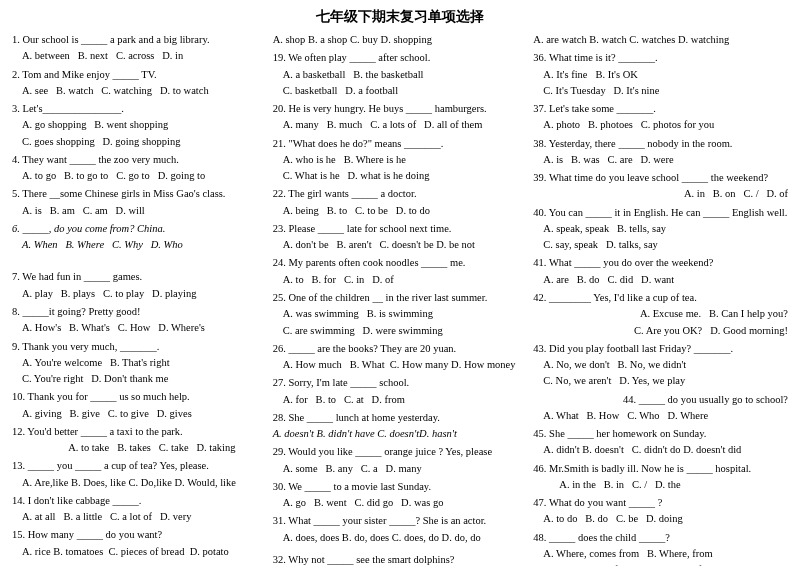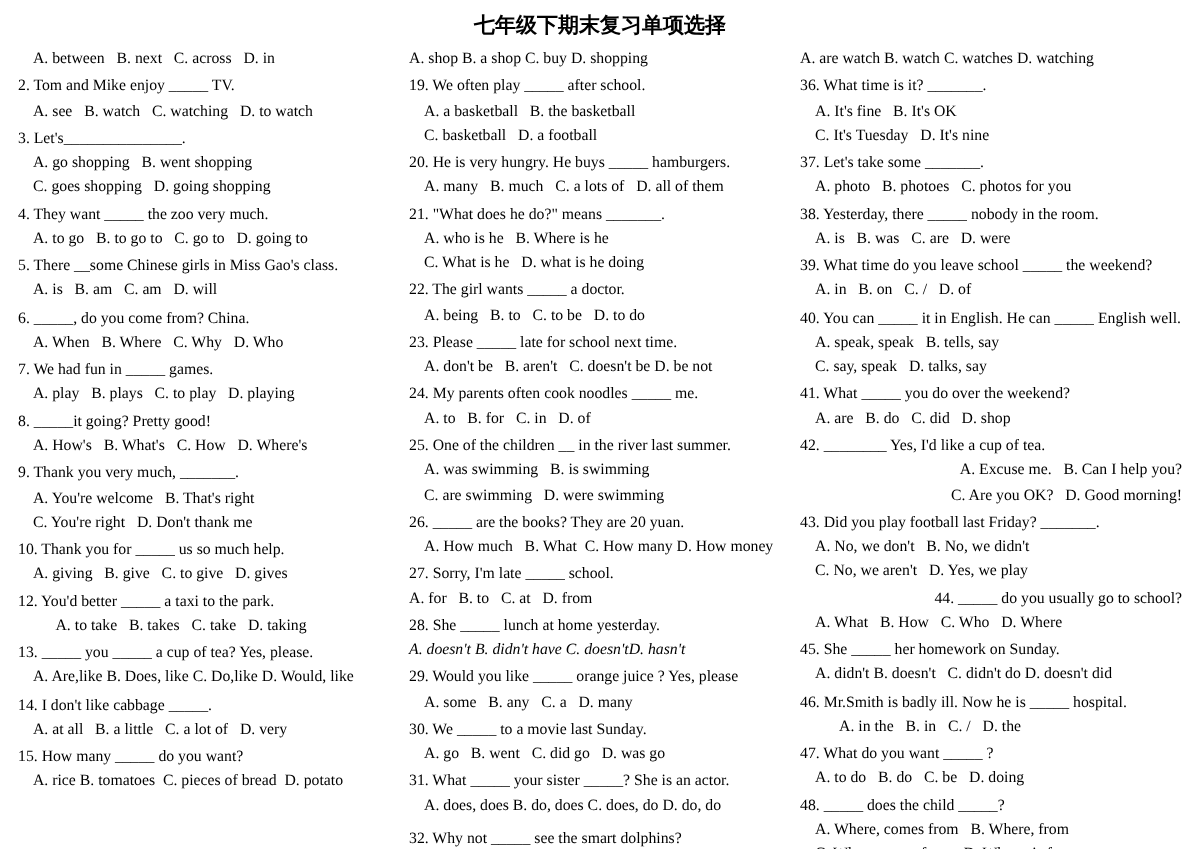--- a/index.html
+++ b/index.html
@@ -33,40 +33,41 @@
     }
   </style>
 </head>
 <body>
 
 <div class="page-title">七年级下期末复习单项选择</div>
 
 <div class="columns">
   <div class="col" id="col1-container">
       <div style="margin-bottom: 2px;">
+        <div style="font-weight: normal;">1. Our school is _____ a park and a big library.</div>
         <div style="margin-left: 10px; white-space: pre-wrap;">A. between   B. next   C. across   D. in</div>
       </div>
       <div style="margin-bottom: 2px;">
         <div style="font-weight: normal;">2. Tom and Mike enjoy _____ TV.</div>
         <div style="margin-left: 10px; white-space: pre-wrap;">A. see   B. watch   C. watching   D. to watch</div>
       </div>
       <div style="margin-bottom: 2px;">
         <div style="font-weight: normal;">3. Let's_______________.</div>
         <div style="margin-left: 10px; white-space: pre-wrap;">A. go shopping   B. went shopping
 C. goes shopping   D. going shopping</div>
       </div>
       <div style="margin-bottom: 2px;">
         <div style="font-weight: normal;">4. They want _____ the zoo very much.</div>
         <div style="margin-left: 10px; white-space: pre-wrap;">A. to go   B. to go to   C. go to   D. going to</div>
       </div>
       <div style="margin-bottom: 2px;">
         <div style="font-weight: normal;">5. There __some Chinese girls in Miss Gao's class.</div>
         <div style="margin-left: 10px; white-space: pre-wrap;">A. is   B. am   C. am   D. will</div>
       </div>
-      <div style="margin-bottom: 2px;">
+      <div style="margin-bottom: 16px; font-style: italic;">
         <div style="font-weight: normal;">6. _____, do you come from?   China.</div>
         <div style="margin-left: 10px; white-space: pre-wrap;">A. When   B. Where   C. Why   D. Who</div>
       </div>
       <div style="margin-bottom: 2px;">
         <div style="font-weight: normal;">7. We had fun in _____ games.</div>
         <div style="margin-left: 10px; white-space: pre-wrap;">A. play   B. plays   C. to play   D. playing</div>
       </div>
       <div style="margin-bottom: 2px;">
         <div style="font-weight: normal;">8. _____it going?  Pretty good!</div>
         <div style="margin-left: 10px; white-space: pre-wrap;">A. How's   B. What's   C. How   D. Where's</div>
@@ -75,21 +76,21 @@
         <div style="font-weight: normal;">9. Thank you very much, _______.</div>
         <div style="margin-left: 10px; white-space: pre-wrap;">A. You're welcome   B. That's right
 C. You're right   D. Don't thank me</div>
       </div>
       <div style="margin-bottom: 2px;">
         <div style="font-weight: normal;">10. Thank you for _____ us so much help.</div>
         <div style="margin-left: 10px; white-space: pre-wrap;">A. giving   B. give   C. to give   D. gives</div>
       </div>
       <div style="margin-bottom: 2px;">
         <div style="font-weight: normal;">12. You'd better _____ a taxi to the park.</div>
-        <div style="margin-left: 25px; white-space: pre-wrap;">A. to take   B. takes   C. take   D. taking</div>
+        <div style="margin-left: 25px; white-space: pre-wrap; text-align: center;">A. to take   B. takes   C. take   D. taking</div>
       </div>
       <div style="margin-bottom: 2px;">
         <div style="font-weight: normal;">13. _____ you _____ a cup of tea?   Yes, please.</div>
         <div style="margin-left: 10px; white-space: pre-wrap;">A. Are,like B. Does, like C. Do,like D. Would, like</div>
       </div>
       <div style="margin-bottom: 2px;">
         <div style="font-weight: normal;">14. I don't like cabbage _____.</div>
         <div style="margin-left: 10px; white-space: pre-wrap;">A. at all   B. a little   C. a lot of   D. very</div>
       </div>
       <div style="margin-bottom: 2px;">
@@ -131,21 +132,21 @@
         <div style="font-weight: normal;">25. One of the children __ in the river last summer.</div>
         <div style="margin-left: 10px; white-space: pre-wrap;">A. was swimming   B. is swimming
 C. are swimming   D. were swimming</div>
       </div>
       <div style="margin-bottom: 2px;">
         <div style="font-weight: normal;">26. _____ are the books?  They are 20 yuan.</div>
         <div style="margin-left: 10px; white-space: pre-wrap;">A. How much   B. What  C. How many D. How money</div>
       </div>
       <div style="margin-bottom: 2px;">
         <div style="font-weight: normal;">27. Sorry, I'm late _____ school.</div>
-        <div style="white-space: pre-wrap;">A. for   B. to   C. at   D. from</div>
+        <div style="margin-left: 10px; white-space: pre-wrap;">A. for   B. to   C. at   D. from</div>
       </div>
       <div style="margin-bottom: 2px;">
         <div style="font-weight: normal;">28. She _____ lunch at home yesterday.</div>
         <div style="white-space: pre-wrap; font-style: italic;">A. doesn't B. didn't have C. doesn'tD. hasn't</div>
       </div>
       <div style="margin-bottom: 2px;">
         <div style="font-weight: normal;">29. Would you like _____ orange juice ? Yes, please</div>
         <div style="margin-left: 10px; white-space: pre-wrap;">A. some   B. any   C. a   D. many</div>
       </div>
       <div style="margin-bottom: 2px;">
@@ -173,30 +174,30 @@
       <div style="margin-bottom: 2px;">
         <div style="font-weight: normal;">37. Let's take some _______.</div>
         <div style="margin-left: 10px; white-space: pre-wrap;">A. photo   B. photoes   C. photos for you</div>
       </div>
       <div style="margin-bottom: 2px;">
         <div style="font-weight: normal;">38. Yesterday, there _____ nobody in the room.</div>
         <div style="margin-left: 10px; white-space: pre-wrap;">A. is   B. was   C. are   D. were</div>
       </div>
       <div style="margin-bottom: 2px;">
         <div style="font-weight: normal;">39. What time do you leave school _____ the weekend?</div>
-        <div style="margin-left: 10px; white-space: pre-wrap;">A. in   B. on   C. /   D. of</div>
+        <div style="margin-left: 10px; white-space: pre-wrap; text-align: right;">A. in   B. on   C. /   D. of</div>
       </div>
       <div style="margin-bottom: 2px;">
         <div style="font-weight: normal;">40. You can _____ it in English. He can _____ English well.</div>
         <div style="margin-left: 10px; white-space: pre-wrap;">A. speak, speak   B. tells, say
 C. say, speak   D. talks, say</div>
       </div>
       <div style="margin-bottom: 2px;">
         <div style="font-weight: normal;">41. What _____ you do over the weekend?</div>
-        <div style="margin-left: 10px; white-space: pre-wrap;">A. are   B. do   C. did   D. shop</div>
+        <div style="margin-left: 10px; white-space: pre-wrap;">A. are   B. do   C. did   D. want</div>
       </div>
       <div style="margin-bottom: 2px;">
         <div style="font-weight: normal;">42. ________ Yes, I'd like a cup of tea.</div>
         <div style="margin-left: 10px; white-space: pre-wrap; text-align: right;">A. Excuse me.   B. Can I help you?
 C. Are you OK?   D. Good morning!</div>
       </div>
       <div style="margin-bottom: 2px;">
         <div style="font-weight: normal;">43. Did you play football last Friday? _______.</div>
         <div style="margin-left: 10px; white-space: pre-wrap;">A. No, we don't   B. No, we didn't
 C. No, we aren't   D. Yes, we play</div>

